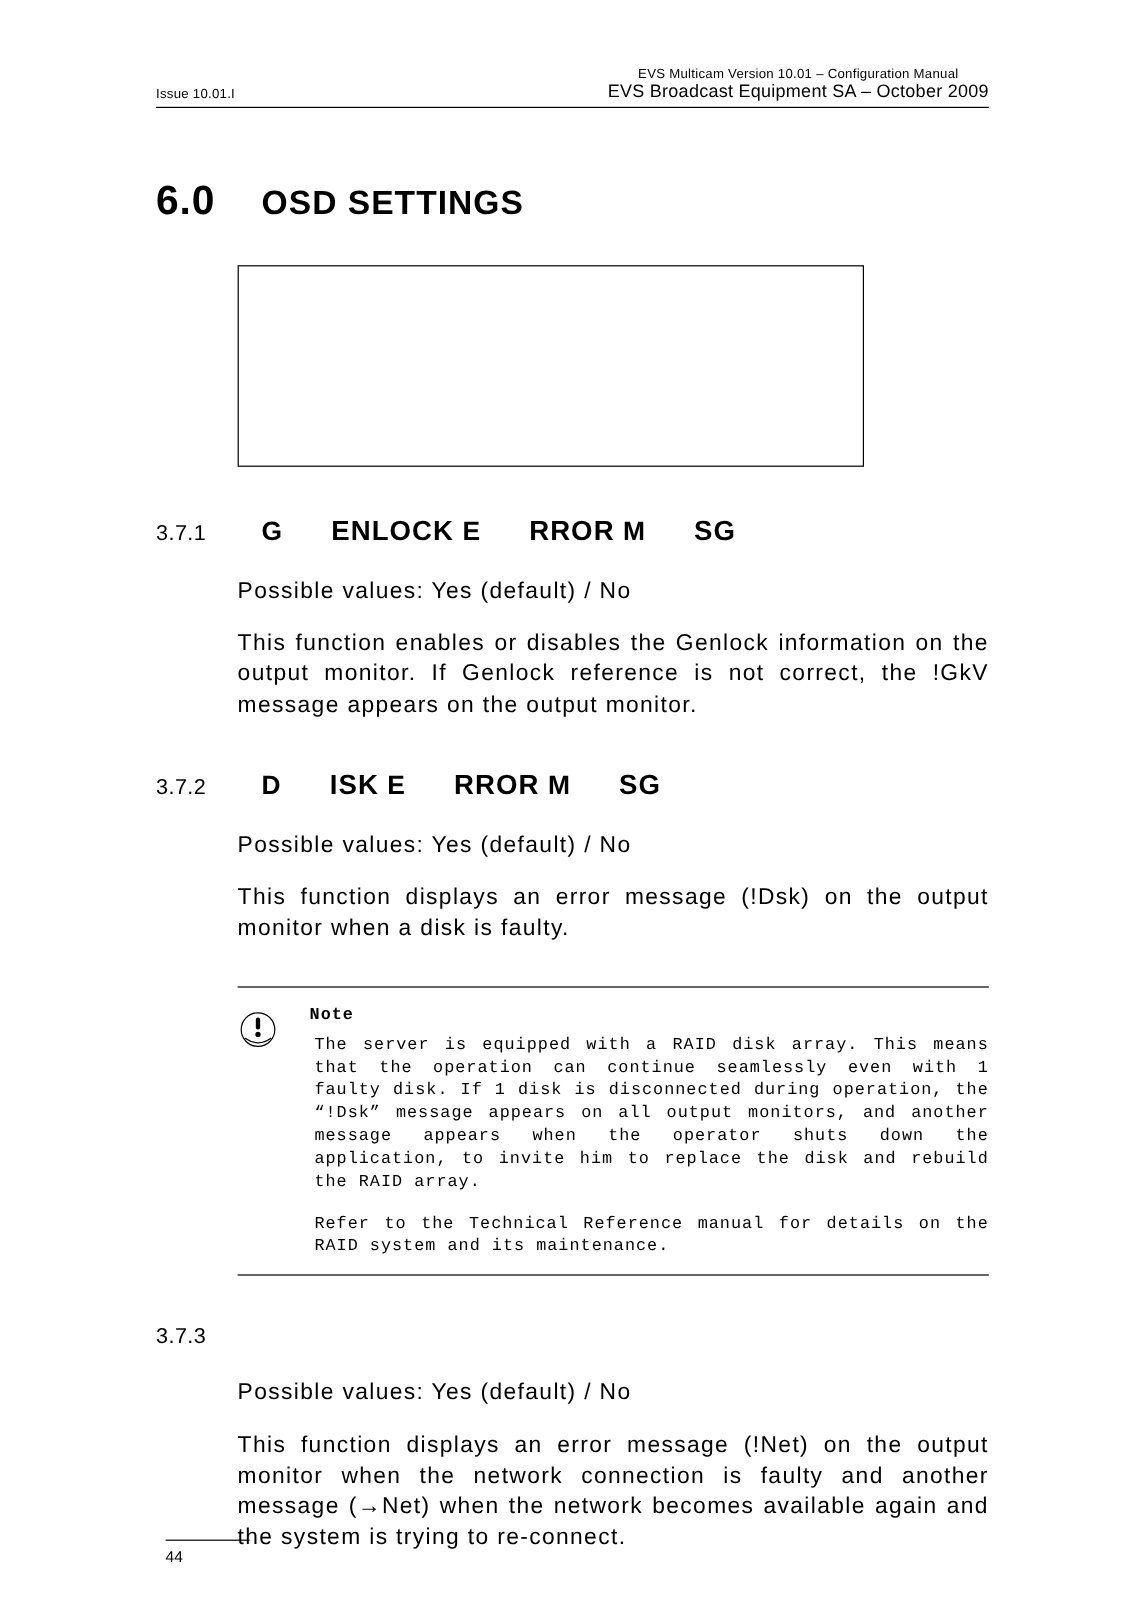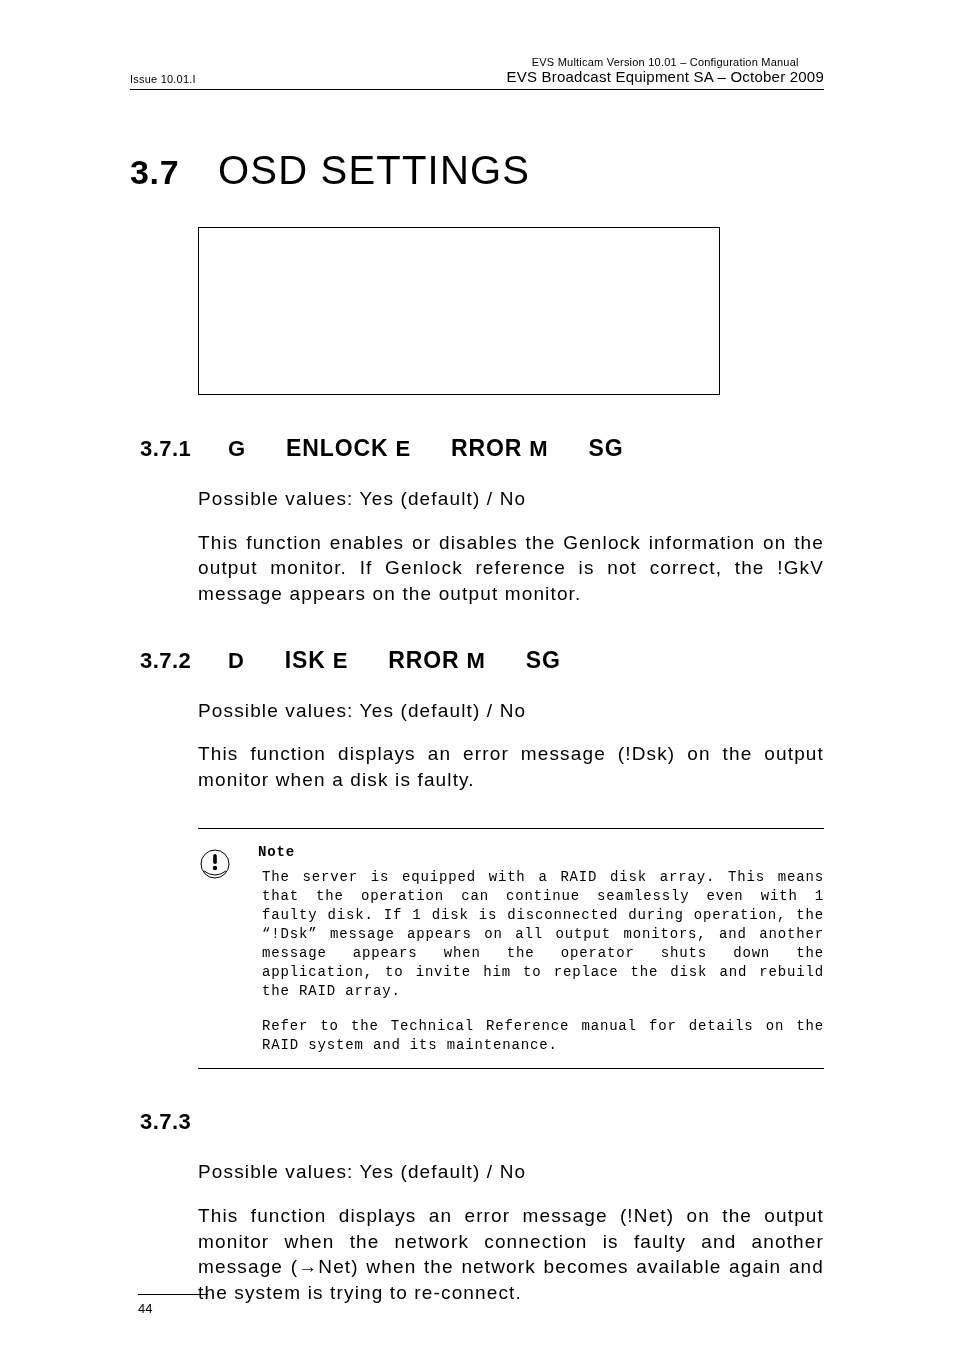--- a/index.html
+++ b/index.html
@@ -41,45 +41,44 @@
     align-items: baseline;
     margin-bottom: 34px;
   }
   .h1-num {
     font-size: 34px;
     font-weight: bold;
     width: 88px;
     letter-spacing: 0.02em;
   }
   .h1-title {
-    font-size: 40px;
-    font-weight: normal;
+    font-size: 28px;
+    font-weight: bold;
     letter-spacing: 0.03em;
   }
   .placeholder-box {
     margin-left: 68px;
     width: 522px;
     height: 168px;
     border: 1px solid #000;
     box-sizing: border-box;
   }
   .subsection {
     margin-top: 40px;
   }
   .h2-row {
     display: flex;
     align-items: baseline;
     margin-bottom: 24px;
   }
   .h2-num {
-    font-size: 22px;
-    font-weight: bold;
+    font-size: 18px;
+    font-weight: normal;
     width: 88px;
     letter-spacing: 0.02em;
-    margin-left: 10px;
   }
   .h2-title {
     font-size: 22px;
     font-weight: bold;
     letter-spacing: 0.04em;
   }
   .h2-title .sc { font-size: 23px; vertical-align: baseline; margin-left: 40px; }
   .body {
     margin-left: 68px;
     font-size: 19px;
@@ -139,21 +138,21 @@
     <div class="header-left">Issue 10.01.I</div>
     <div class="header-right">
       <div class="title">EVS Multicam Version 10.01 – Configuration Manual</div>
       <div class="sub">EVS Broadcast Equipment SA – October 2009</div>
     </div>
   </div>
   <hr class="hr-top">
 
   <div class="section-main">
     <div class="h1-row">
-      <div class="h1-num">3.7</div>
+      <div class="h1-num">6.0</div>
       <div class="h1-title">OSD SETTINGS</div>
     </div>
     <div class="placeholder-box"></div>
   </div>
 
   <div class="subsection">
     <div class="h2-row">
       <div class="h2-num">3.7.1</div>
       <div class="h2-title"><span>G</span><span class="sc">ENLOCK</span> <span>E</span><span class="sc">RROR</span> <span>M</span><span class="sc">SG</span></div>
     </div>

